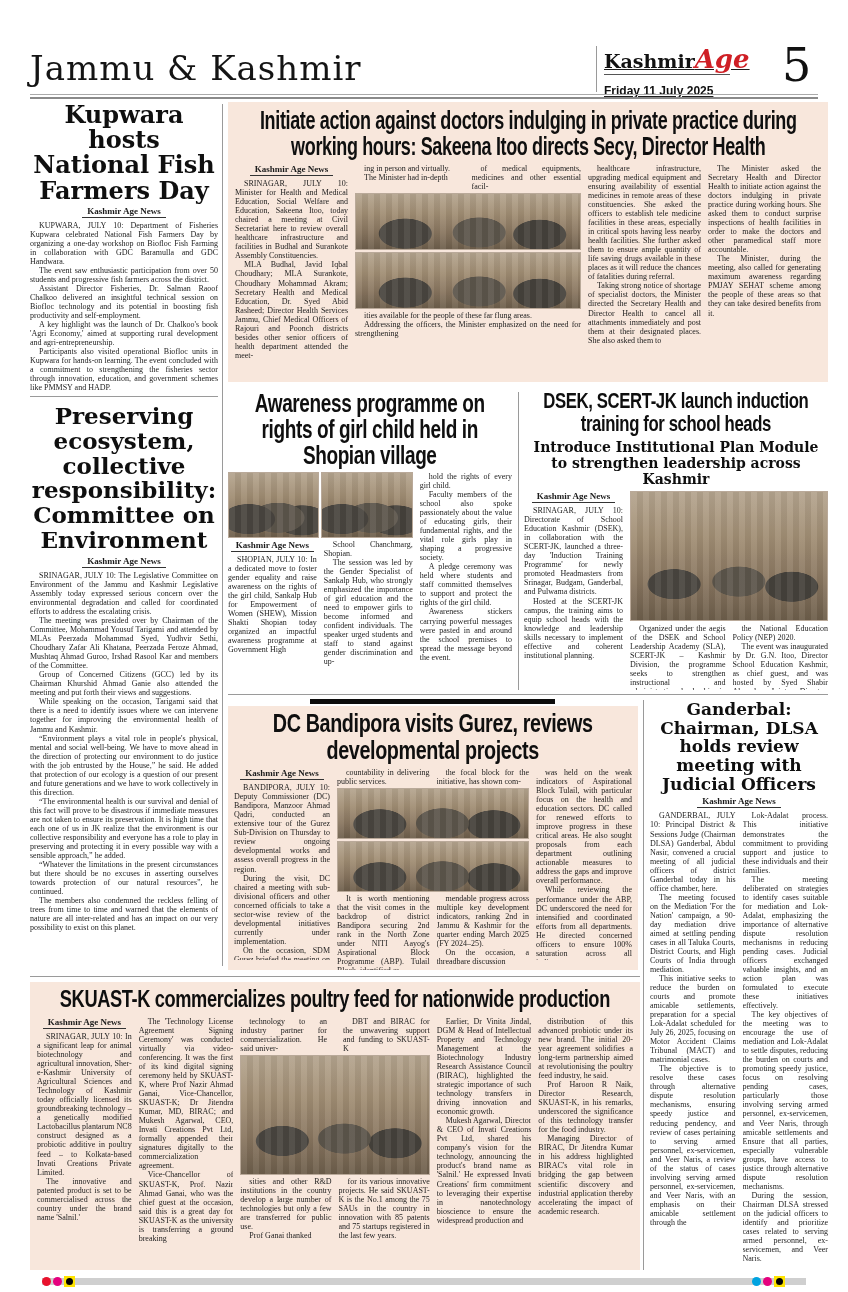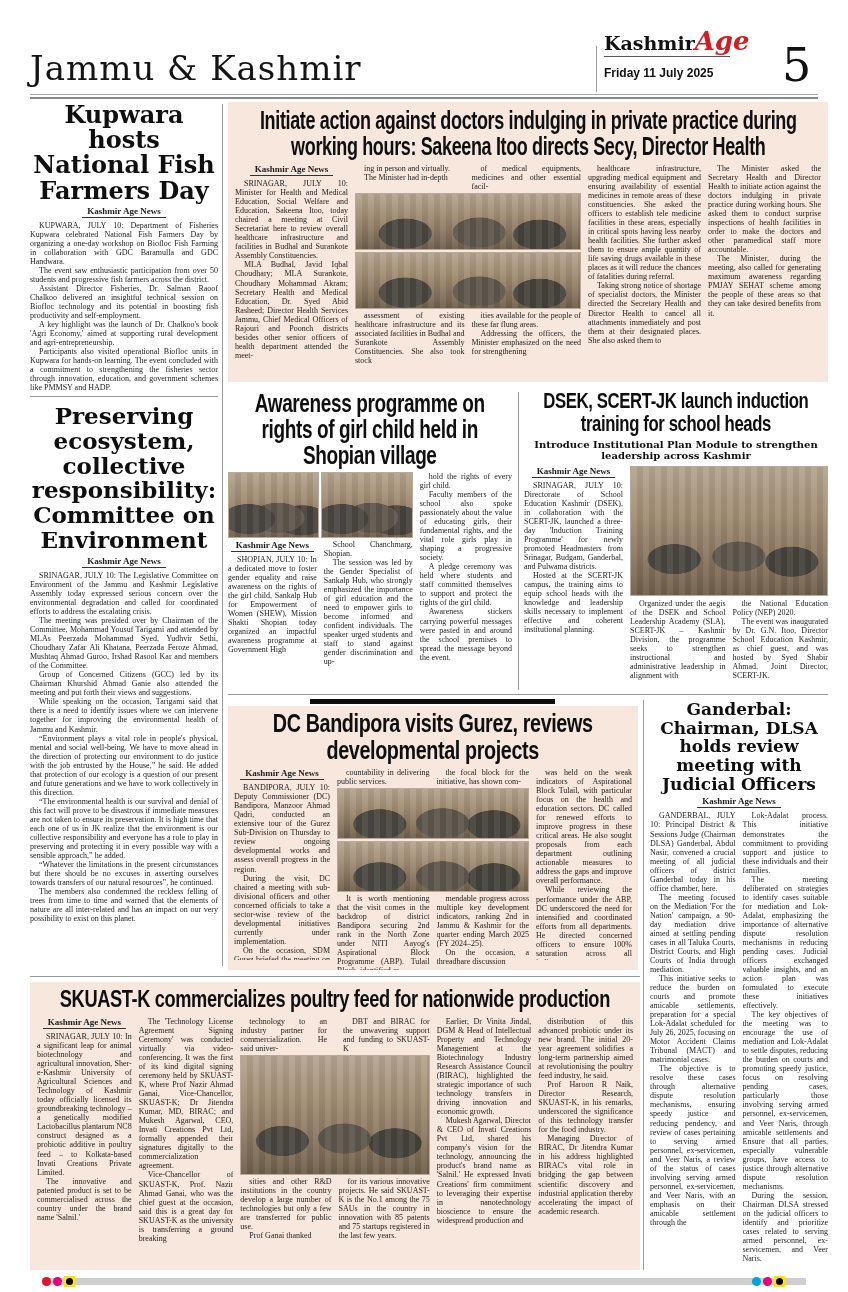--- a/index.html
+++ b/index.html
@@ -61,21 +61,21 @@
 </style>
 </head>
 <body>
 
 <div class="page">
 
   <div class="abs section-title" style="left:30px; top:48px;">Jammu &amp; Kashmir</div>
 
   <div class="abs vrule" style="left:596px; top:46px; height:46px;"></div>
 
-  <div class="abs masthead" style="left:604px; top:28px; width:150px;">
+  <div class="abs masthead" style="left:604px; top:46px; width:150px;text-decoration:underline;">
     <div>
       <span class="mast-black">Kashmir</span><span class="mast-red">Age</span>
     </div>
     <div class="mast-date" style="border-top:1px solid #555; padding-top:10px; width:126px;">Friday 11 July 2025</div>
   </div>
 
   <div class="abs page-number" style="left:782px; top:38px;">5</div>
 
   <div class="abs hrule-double" style="left:30px; top:94px; width:788px;"></div>
 
@@ -116,23 +116,20 @@
             </div>
           <div class="col body-text">
               <p>of medical equipments, medicines and other essential facil-</p>
             </div>
         </div>
         <div class="photo-split" style="height:116px; margin:2px 0;">
           <div class="photo"></div>
           <div class="photo"></div>
         </div>
         <div class="cols" style="gap:7px;">
-          <div class="col body-text">
-              <p>assessment of existing healthcare infrastructure and its associated facilities in Budhal and Surankote Assembly Constituencies. She also took stock</p>
-            </div>
           <div class="col body-text">
               <p>ities available for the people of these far flung areas.</p>
               <p>Addressing the officers, the Minister emphasized on the need for strengthening</p>
             </div>
         </div>
       </div>
       <div class="col body-text">
           <p>healthcare infrastructure, upgrading medical equipment and ensuring availability of essential medicines in remote areas of these constituencies. She asked the officers to establish tele medicine facilities in these areas, especially in critical spots having less nearby health facilities. She further asked them to ensure ample quantity of life saving drugs available in these places as it will reduce the chances of fatalities during referral.</p>
           <p>Taking strong notice of shortage of specialist doctors, the Minister directed the Secretary Health and Director Health to cancel all attachments immediately and post them at their designated places. She also asked them to</p>
         </div>
@@ -146,21 +143,21 @@
   <div class="abs clip" style="left:30px; top:404px; width:188px; height:560px;">
     <div class="hl-serif" style="font-size:23px; line-height:1.08;">Preserving ecosystem, collective responsibility: Committee on Environment</div>
     <div class="byline"><span>Kashmir Age News</span></div>
     <div class="body-text" style="height:400px;">
         <p>SRINAGAR, JULY 10: The Legislative Committee on Environment of the Jammu and Kashmir Legislative Assembly today expressed serious concern over the environmental degradation and called for coordinated efforts to address the escalating crisis.</p>
         <p>The meeting was presided over by Chairman of the Committee, Mohammad Yousuf Tarigami and attended by MLAs Peerzada Mohammad Syed, Yudhvir Sethi, Choudhary Zafar Ali Khatana, Peerzada Feroze Ahmad, Mushtaq Ahmad Guroo, Irshad Rasool Kar and members of the Committee.</p>
         <p>Group of Concerned Citizens (GCC) led by its Chairman Khurshid Ahmad Ganie also attended the meeting and put forth their views and suggestions.</p>
         <p>While speaking on the occasion, Tarigami said that there is a need to identify issues where we can intervene together for improving the environmental health of Jammu and Kashmir.</p>
         <p>“Environment plays a vital role in people's physical, mental and social well-being. We have to move ahead in the direction of protecting our environment to do justice with the job entrusted by the House,” he said. He added that protection of our ecology is a question of our present and future generations and we have to work collectively in this direction.</p>
         <p>“The environmental health is our survival and denial of this fact will prove to be disastrous if immediate measures are not taken to ensure its preservation. It is high time that each one of us in JK realize that the environment is our collective responsibility and everyone has a role to play in preserving and protecting it in every possible way with a sensible approach,” he added.</p>
-        <p>“Whatever the limitations in the present circumstances but there should be no excuses in asserting ourselves towards transfers of our natural resources”, he continued.</p>
+        <p>“Whatever the limitations in the present circumstances but there should be no excuses in asserting ourselves towards protection of our natural resources”, he continued.</p>
         <p>The members also condemned the reckless felling of trees from time to time and warned that the elements of nature are all inter-related and has an impact on our very possibility to exist on this planet.</p>
       </div>
   </div>
 
   <div class="abs clip" style="left:228px; top:390px; width:284px; height:300px;">
     <div class="hl-sans condensed" style="font-size:25px;">Awareness programme on rights of girl child held in Shopian village</div>
     <div class="cols" style="margin-top:4px; height:212px;">
       <div class="col" style="flex:2 1 0;">
         <div class="cols" style="gap:2px; height:66px;">
           <div class="col photo"></div>
@@ -183,21 +180,21 @@
           <p>hold the rights of every girl child.</p>
           <p>Faculty members of the school also spoke passionately about the value of educating girls, their fundamental rights, and the vital role girls play in shaping a progressive society.</p>
           <p>A pledge ceremony was held where students and staff committed themselves to support and protect the rights of the girl child.</p>
           <p>Awareness stickers carrying powerful messages were pasted in and around the school premises to spread the message beyond the event.</p>
         </div>
     </div>
   </div>
 
   <div class="abs clip" style="left:524px; top:390px; width:304px; height:300px;">
     <div class="hl-sans condensed" style="font-size:22px;">DSEK, SCERT-JK launch induction training for school heads</div>
-    <div class="hl-serif" style="font-size:10px; line-height:1.15; margin-top:3px;">Introduce Institutional Plan Module to strengthen leadership across Kashmir</div>
+    <div class="hl-serif" style="font-size:14px; line-height:1.15; margin-top:3px;">Introduce Institutional Plan Module to strengthen leadership across Kashmir</div>
     <div class="cols" style="margin-top:4px; height:222px;">
       <div class="col body-text">
         <div class="byline" style="margin-top:0;"><span>Kashmir Age News</span></div>
         <div>
             <p>SRINAGAR, JULY 10: Directorate of School Education Kashmir (DSEK), in collaboration with the SCERT-JK, launched a three-day 'Induction Training Programme' for newly promoted Headmasters from Srinagar, Budgam, Ganderbal, and Pulwama districts.</p>
             <p>Hosted at the SCERT-JK campus, the training aims to equip school heads with the knowledge and leadership skills necessary to implement effective and coherent institutional planning.</p>
           </div>
       </div>
       <div class="col" style="flex:2 1 0;">
         <div class="photo" style="height:128px;"></div>

